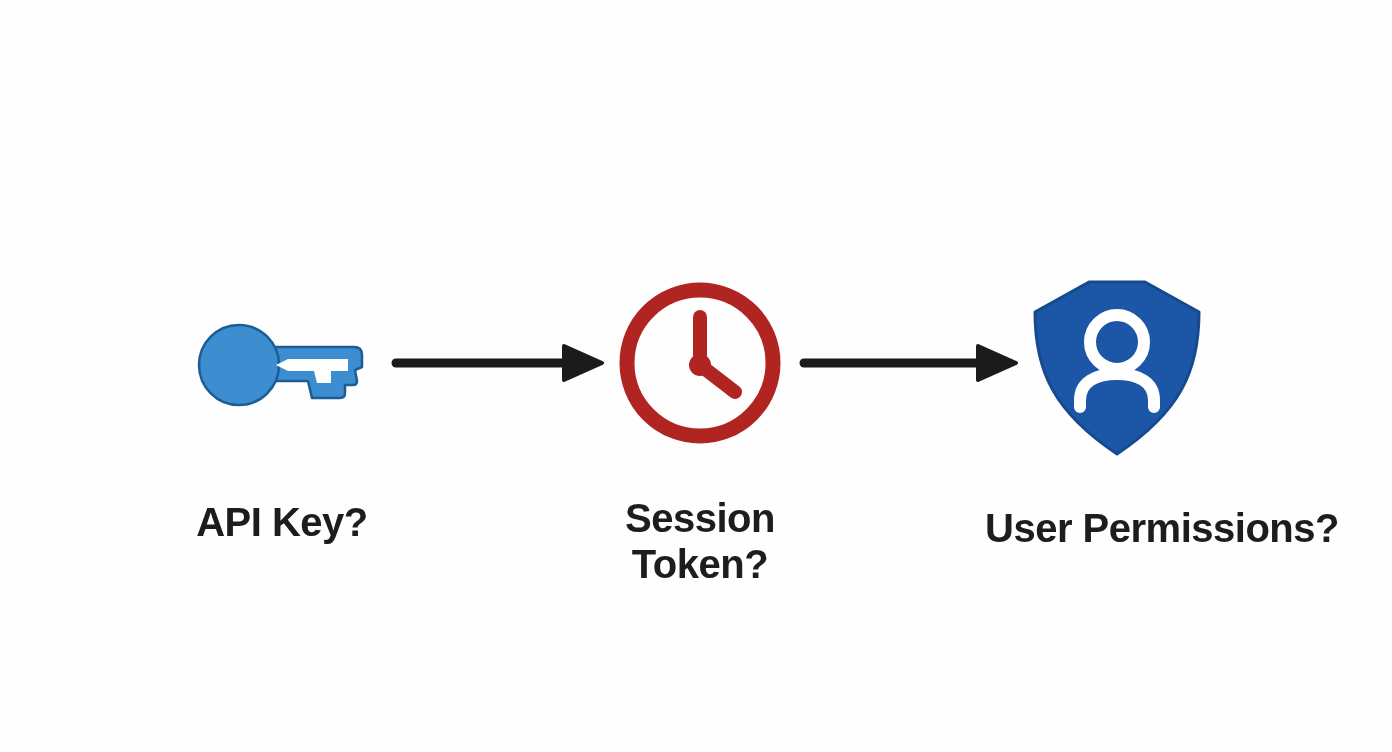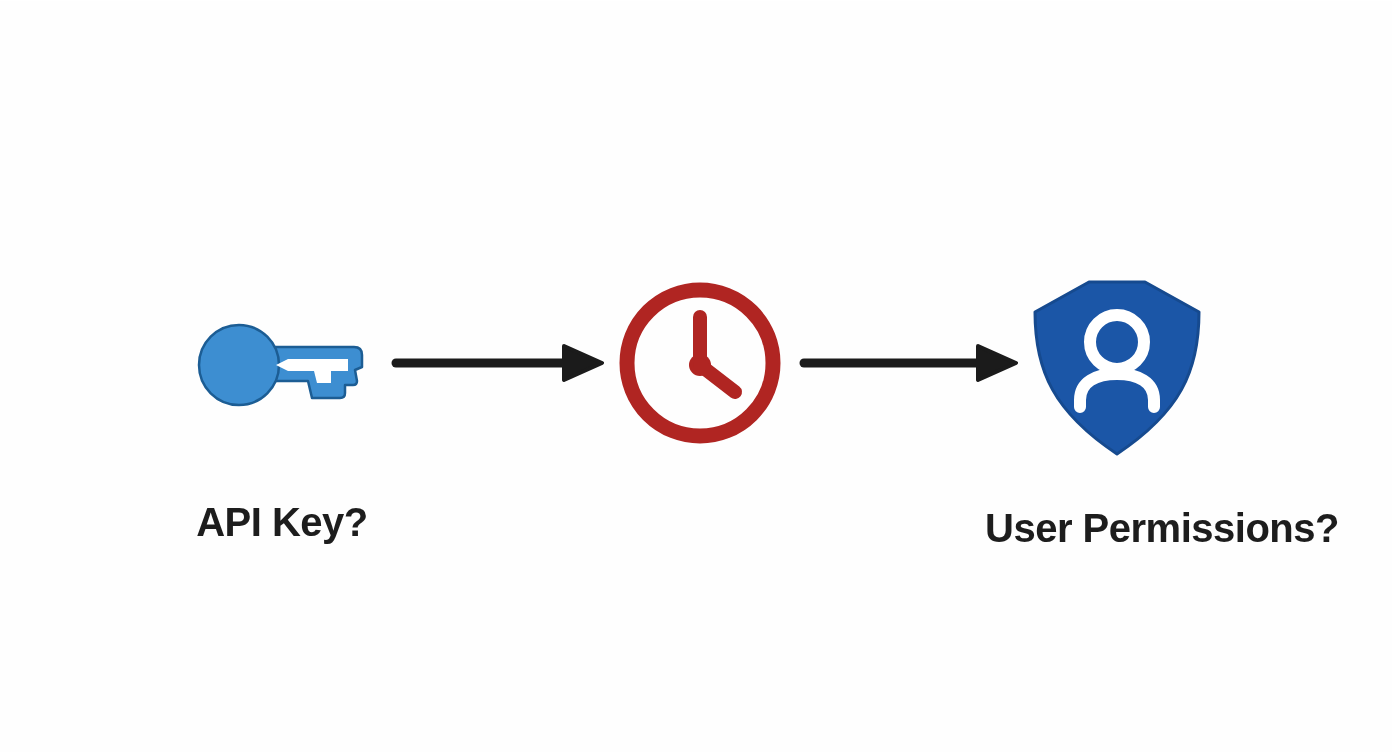--- a/index.html
+++ b/index.html
@@ -70,16 +70,17 @@
   <div class="abs icon" style="left:1032px; top:278px; width:170px; height:178px;">
     <svg width="170" height="178" viewBox="0 0 170 178" aria-hidden="true">
       <path d="M 57 3 L 113 3 L 167 33 C 167 92 148 133 85 175 C 22 133 3 92 3 33 Z" fill="var(--shield-blue)" stroke="var(--shield-outline)" stroke-width="3" stroke-linejoin="round"></path>
       <circle cx="85" cy="63" r="27" fill="none" stroke="#ffffff" stroke-width="12"></circle>
       <path d="M 48 128 L 48 121 C 48 103 64 95 85 95 C 106 95 122 103 122 121 L 122 128" fill="none" stroke="#ffffff" stroke-width="12" stroke-linecap="round"></path>
     </svg>
   </div>
 
   <div class="node-label" style="left:142px; top:498px; width:280px;">API Key?</div>
 
+  <div class="node-label" style="left:600px; top:494px; width:200px;">Session Token?</div>
 
   <div class="node-label nowrap" style="left:972px; top:504px; width:380px;">User Permissions?</div>
 
 </div>
 
 </body></html>

